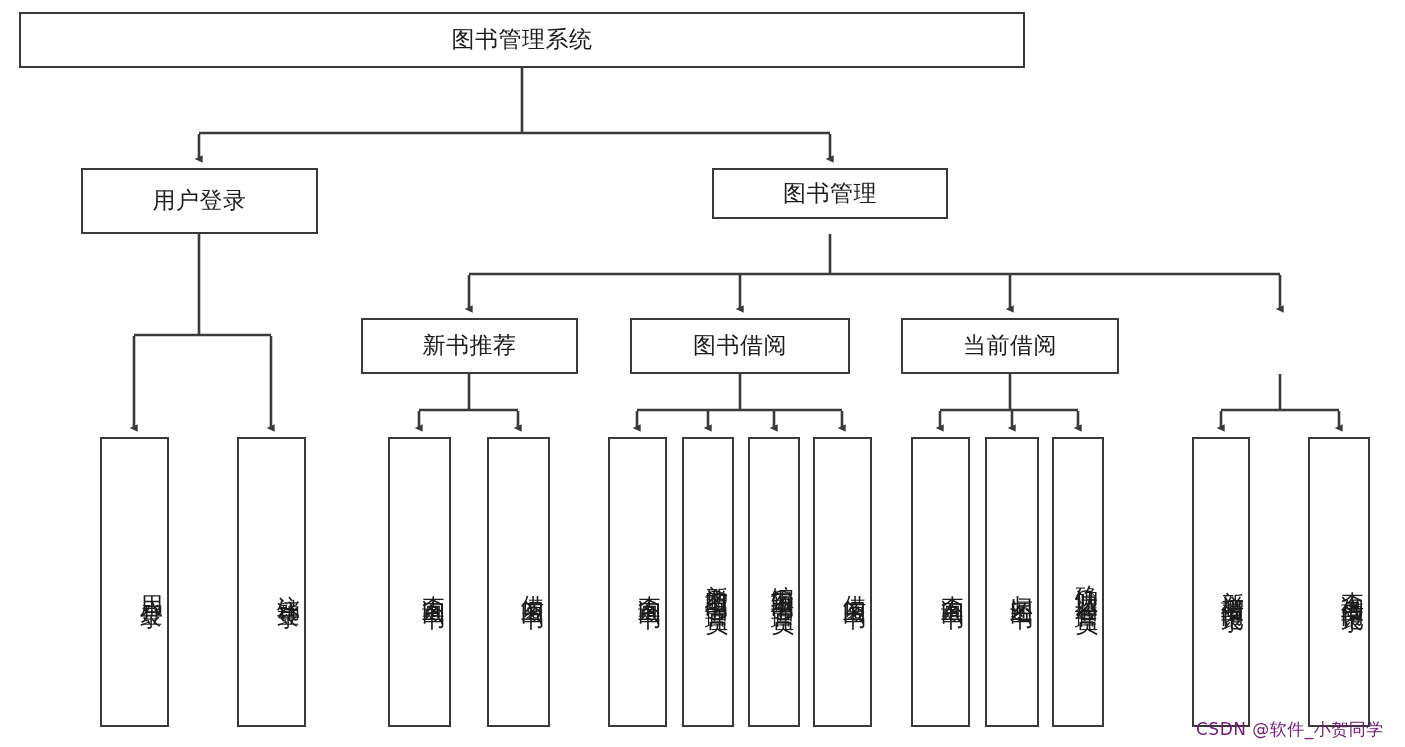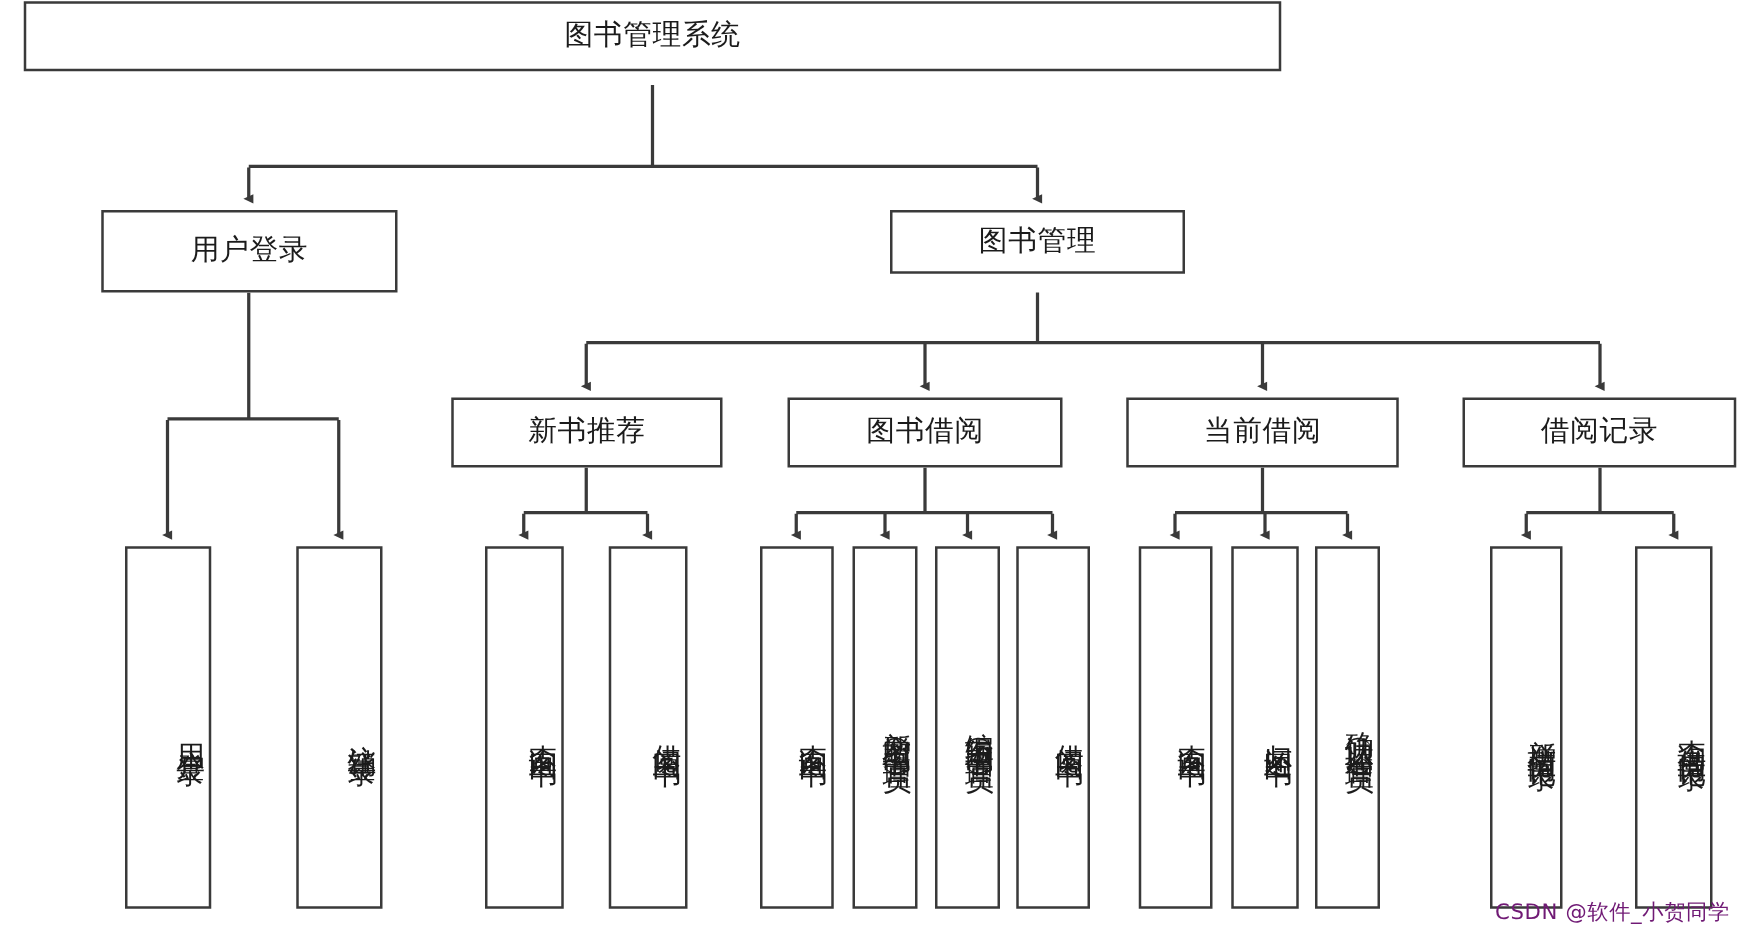--- a/index.html
+++ b/index.html
@@ -117,21 +117,21 @@
       <path d="M1012,411 L1012,428" marker-end="url(#arrowhead)"></path>
       <path d="M1078,411 L1078,428" marker-end="url(#arrowhead)"></path>
 
       <path d="M1280,374 L1280,410"></path>
       <path d="M1221,410 L1339,410"></path>
       <path d="M1221,411 L1221,428" marker-end="url(#arrowhead)"></path>
       <path d="M1339,411 L1339,428" marker-end="url(#arrowhead)"></path>
     </g>
   </svg>
 
-  <div class="node-box node-h" style="left:19px; top:1px; width:1006px; height:56px;">
+  <div class="node-box node-h" style="left:19px; top:12px; width:1006px; height:56px;">
     <span>图书管理系统</span>
   </div>
 
   <div class="node-box node-h" style="left:81px; top:168px; width:237px; height:66px;">
     <span>用户登录</span>
   </div>
 
   <div class="node-box node-h" style="left:712px; top:168px; width:236px; height:51px;">
     <span>图书管理</span>
   </div>
@@ -141,23 +141,20 @@
   </div>
 
   <div class="node-box node-h" style="left:361px; top:318px; width:217px; height:56px;">
     <span>新书推荐</span>
   </div>
 
   <div class="node-box node-h" style="left:901px; top:318px; width:218px; height:56px;">
     <span>当前借阅</span>
   </div>
 
-  <div class="node-box node-h" style="left:1170px; top:318px; width:219px; height:56px;">
-    <span>借阅记录</span>
-  </div>
 
   <div class="node-box node-v" style="left:100px; top:437px; width:69px; height:290px;">
     <span class="vtext">用户登录</span>
   </div>
 
   <div class="node-box node-v" style="left:237px; top:437px; width:69px; height:290px;">
     <span class="vtext">注销登录</span>
   </div>
 
   <div class="node-box node-v" style="left:388px; top:437px; width:63px; height:290px;">

